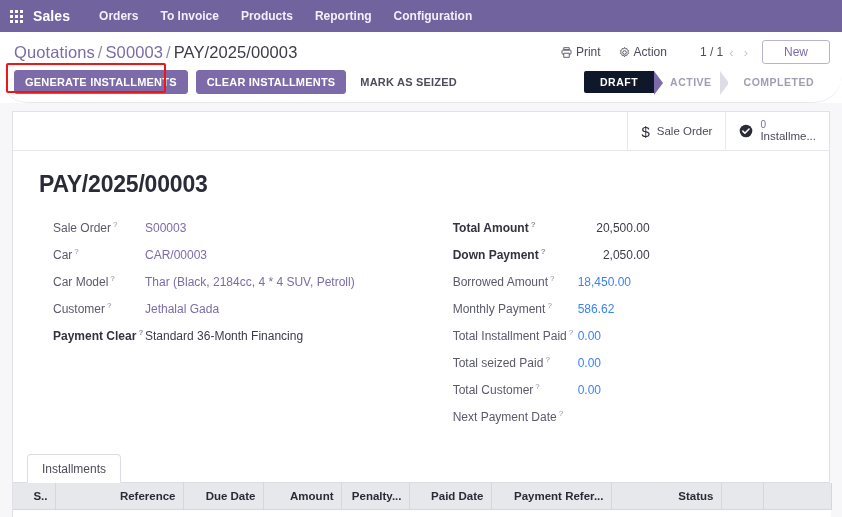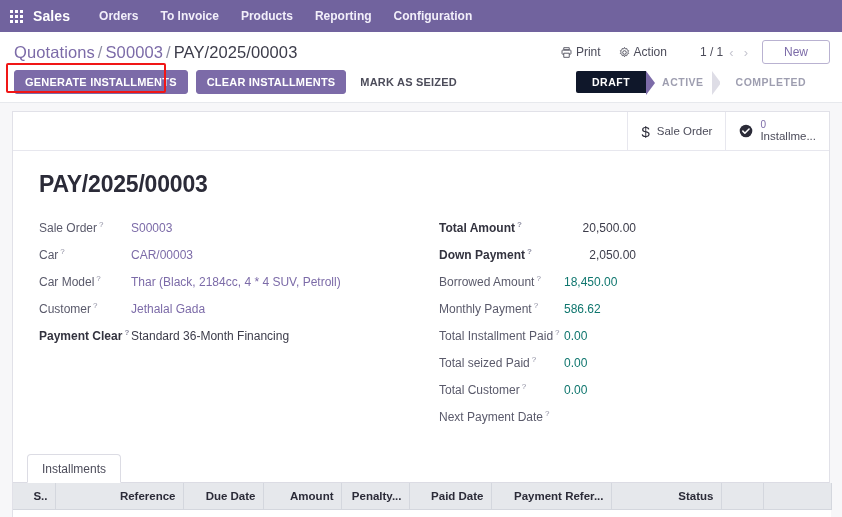--- a/index.html
+++ b/index.html
@@ -44,20 +44,21 @@
     color: #f2effa;
     padding: 6px 11px;
     white-space: nowrap;
     cursor: pointer;
   }
 
   
   .control-panel {
     background: #ffffff;
     border-bottom: 1px solid #e7e9ed;
+    border-radius: 28px;
   }
   .cp-row1 {
     display: flex;
     align-items: center;
     justify-content: space-between;
     padding: 8px 12px 6px 14px;
   }
   .breadcrumb {
     font-size: 16.5px;
     color: #374151;
@@ -94,21 +95,21 @@
     font-size: 12px;
     padding: 4px 21px;
     cursor: pointer;
     white-space: nowrap;
   }
 
   .cp-row2 {
     display: flex;
     align-items: center;
     justify-content: space-between;
-    padding: 0 20px 8px 14px;
+    padding: 0 12px 8px 14px;
     min-height: 30px;
   }
   .action-buttons { display: flex; align-items: center; gap: 8px; position: relative; }
   .btn-primary-o {
     background: #7c6ba8;
     color: #ffffff;
     border: 1px solid #7c6ba8;
     border-radius: 3px;
     font-size: 11px;
     font-weight: bold;
@@ -217,21 +218,21 @@
     color: #2b2b38;
     margin: 4px 0 22px 0;
     letter-spacing: -.2px;
   }
 
   
   .form-grid {
     display: flex;
     gap: 0;
   }
-  .form-col { width: 50%; }
+  .form-col { width: 50%; margin-left: 14px; }
   .form-col.right { padding-left: 18px; }
   .f-row {
     display: flex;
     align-items: baseline;
     margin-bottom: 10px;
     min-height: 17px;
   }
   .f-label {
     font-size: 12px;
     color: #5a5a6b;
@@ -252,21 +253,21 @@
     font-size: 12px;
     color: #7c6ba8;
     white-space: nowrap;
   }
   .f-val.plain { color: #3c3c4a; }
   .f-val.num {
     color: #3c3c4a;
     width: 72px;
     text-align: right;
   }
-  .f-val.num-left { color: #0f766e; }
+  .f-val.num-left { color: #3b82f6; }
 
   
   .notebook { margin-top: 18px; }
   .nb-tabs {
     display: flex;
     border-bottom: 1px solid #dcdce4;
     padding-left: 14px;
   }
   .nb-tab {
     font-size: 12px;

